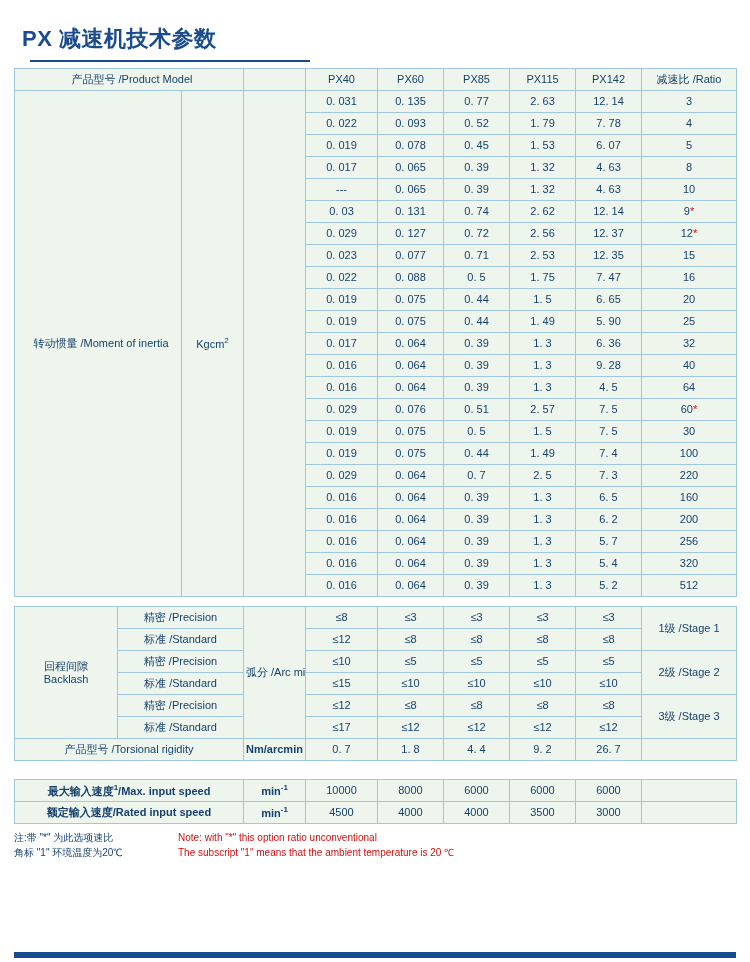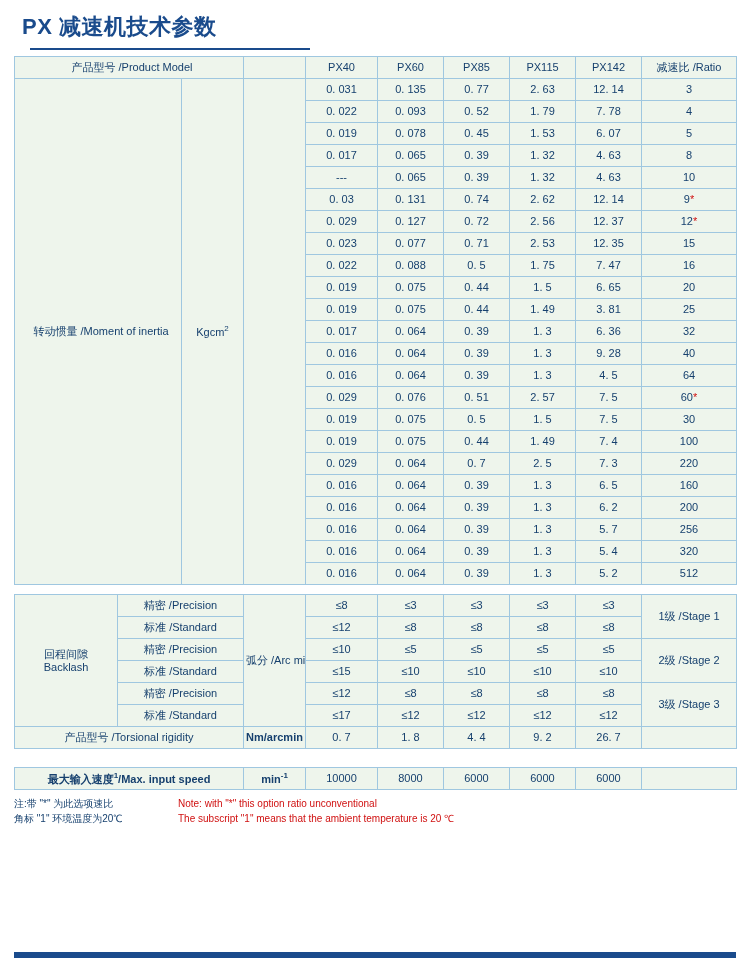--- a/index.html
+++ b/index.html
@@ -17,21 +17,21 @@
   }
   .page {
     width: 750px;
     height: 962px;
     position: relative;
     box-sizing: border-box;
     padding: 0 14px;
   }
   
   .title-wrap {
-    padding: 12px 4px 6px 8px;
+    padding: 24px 4px 6px 8px;
   }
   .title {
     font-size: 22px;
     font-weight: bold;
     color: #1a4b8c;
     letter-spacing: 0.5px;
     display: inline-block;
     padding-bottom: 6px;
   }
   .title-rule {
@@ -212,21 +212,21 @@
           <td>0. 44</td>
           <td>1. 5</td>
           <td>6. 65</td>
           <td>20</td>
         </tr>
         <tr>
           <td>0. 019</td>
           <td>0. 075</td>
           <td>0. 44</td>
           <td>1. 49</td>
-          <td>3. 81</td>
+          <td>5. 90</td>
           <td>25</td>
         </tr>
         <tr>
           <td>0. 017</td>
           <td>0. 064</td>
           <td>0. 39</td>
           <td>1. 3</td>
           <td>6. 36</td>
           <td>32</td>
         </tr>
@@ -424,20 +424,30 @@
     </colgroup>
     <tbody id="speed-body">
         <tr>
           <td colspan="2" class="bold">最大输入速度<span class="sup">1</span>/Max. input speed</td>
           <td class="bold">min<span class="sup">-1</span></td>
           <td>10000</td>
           <td>8000</td>
           <td>6000</td>
           <td>6000</td>
           <td>6000</td>
+          <td></td>
+        </tr>
+        <tr>
+          <td colspan="2" class="bold">额定输入速度/Rated input speed</td>
+          <td class="bold">min<span class="sup">-1</span></td>
+          <td>4500</td>
+          <td>4000</td>
+          <td>4000</td>
+          <td>3500</td>
+          <td>3000</td>
           <td></td>
         </tr>
       </tbody>
   </table>
 
   <div class="notes">
     <div class="left">
       <div>注:带 "*" 为此选项速比</div>
       <div>角标 "1" 环境温度为20℃</div>
     </div>

